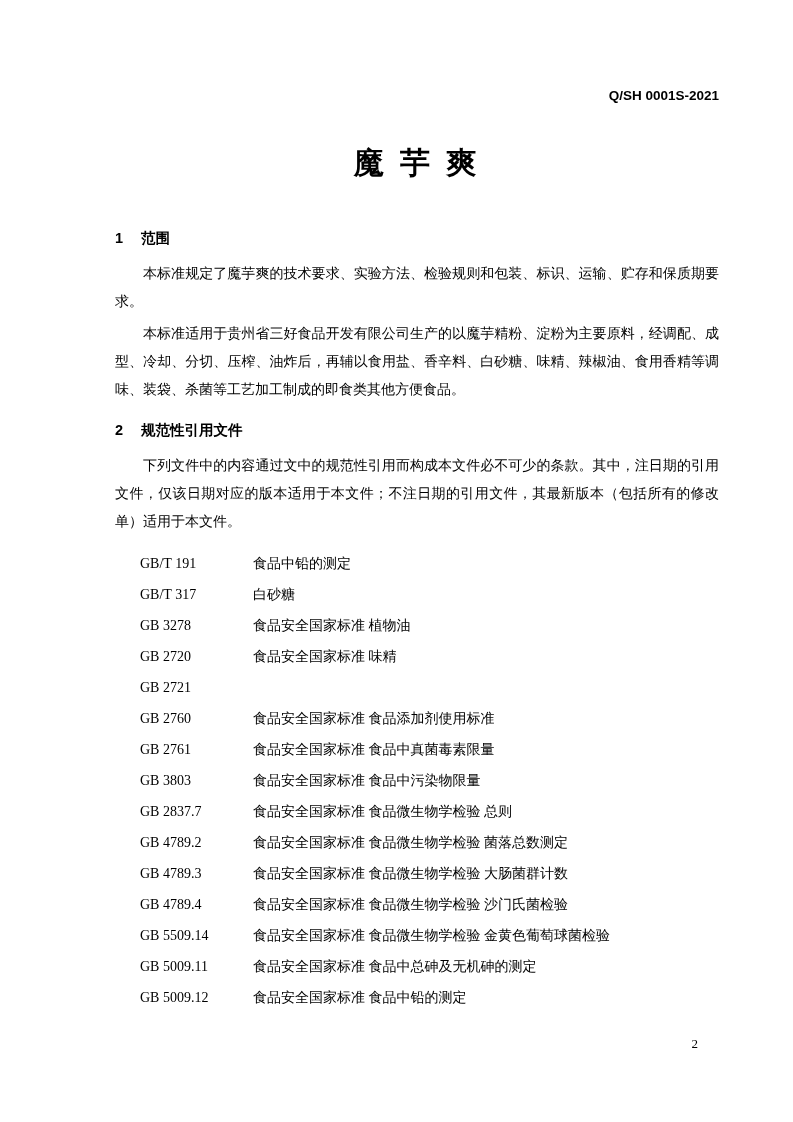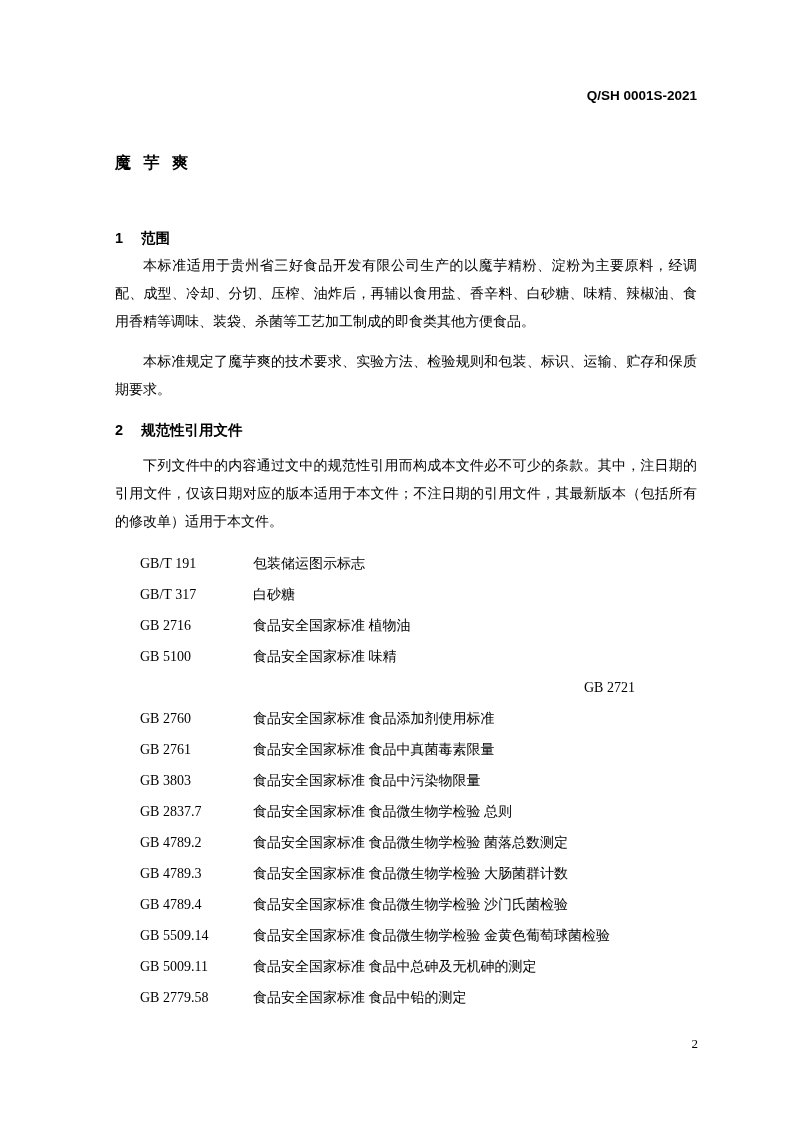--- a/index.html
+++ b/index.html
@@ -9,35 +9,36 @@
   }
   .page {
     position: relative;
     width: 793px;
     height: 1122px;
     margin: 0 auto;
     background: #ffffff;
     color: #000000;
     font-family: "Liberation Serif", serif;
     box-sizing: border-box;
-    padding: 88px 96px 0 115px;
+    padding: 88px 74px 0 115px;
     overflow: hidden;
   }
   .doc-header {
     text-align: right;
     font-family: "Liberation Sans", sans-serif;
     font-weight: 700;
     font-size: 13.5px;
     line-height: 16px;
   }
   .doc-title {
     margin: 44px 0 0;
+    text-align: center;
     font-family: "Liberation Sans", sans-serif;
     font-weight: 700;
-    font-size: 16px;
+    font-size: 30px;
     line-height: 30px;
     letter-spacing: 4px;
   }
   .sec-heading {
     margin: 50px 0 0;
     font-family: "Liberation Sans", sans-serif;
     font-weight: 700;
     font-size: 14.5px;
     line-height: 20px;
     display: flex;
@@ -59,21 +60,20 @@
   .para.p2 {
     margin-top: 4px;
   }
   .ref-list {
     margin: 12px 0 0 25px;
   }
   .ref-row {
     display: flex;
     font-size: 14px;
     line-height: 31px;
-    justify-content: flex-end;
   }
   .ref-code {
     width: 113px;
     flex: 0 0 113px;
   }
   .ref-title {
     flex: 1;
   }
   .page-number {
     position: absolute;
@@ -92,46 +92,46 @@
     <span>Q/SH 0001S-2021</span>
   </div>
 
   <h1 class="doc-title">魔 芋 爽</h1>
 
   <div>
     <h2 class="sec-heading">
       <span class="sec-num">1</span>
       <span>范围</span>
     </h2>
+    <p class="para">本标准规定了魔芋爽的技术要求、实验方法、检验规则和包装、标识、运输、贮存和保质期要求。</p>
     <p class="para p2">本标准适用于贵州省三好食品开发有限公司生产的以魔芋精粉、淀粉为主要原料，经调配、成型、冷却、分切、压榨、油炸后，再辅以食用盐、香辛料、白砂糖、味精、辣椒油、食用香精等调味、装袋、杀菌等工艺加工制成的即食类其他方便食品。</p>
-    <p class="para">本标准规定了魔芋爽的技术要求、实验方法、检验规则和包装、标识、运输、贮存和保质期要求。</p>
   </div>
 
   <div>
     <h2 class="sec-heading second">
       <span class="sec-num">2</span>
       <span>规范性引用文件</span>
     </h2>
     <p class="para">下列文件中的内容通过文中的规范性引用而构成本文件必不可少的条款。其中，注日期的引用文件，仅该日期对应的版本适用于本文件；不注日期的引用文件，其最新版本（包括所有的修改单）适用于本文件。</p>
 
     <div class="ref-list">
       <div class="ref-row">
         <span class="ref-code">GB/T 191</span>
-        <span class="ref-title">包装储运图示标志</span>
+        <span class="ref-title">食品中铅的测定</span>
       </div>
       <div class="ref-row">
         <span class="ref-code">GB/T 317</span>
         <span class="ref-title">白砂糖</span>
       </div>
       <div class="ref-row">
-        <span class="ref-code">GB 2716</span>
+        <span class="ref-code">GB 3278</span>
         <span class="ref-title">食品安全国家标准 植物油</span>
       </div>
       <div class="ref-row">
-        <span class="ref-code">GB 5100</span>
+        <span class="ref-code">GB 2720</span>
         <span class="ref-title">食品安全国家标准 味精</span>
       </div>
       <div class="ref-row">
         <span class="ref-code">GB 2721</span>
       </div>
       <div class="ref-row">
         <span class="ref-code">GB 2760</span>
         <span class="ref-title">食品安全国家标准 食品添加剂使用标准</span>
       </div>
       <div class="ref-row">
@@ -160,21 +160,21 @@
       </div>
       <div class="ref-row">
         <span class="ref-code">GB 5509.14</span>
         <span class="ref-title">食品安全国家标准 食品微生物学检验 金黄色葡萄球菌检验</span>
       </div>
       <div class="ref-row">
         <span class="ref-code">GB 5009.11</span>
         <span class="ref-title">食品安全国家标准 食品中总砷及无机砷的测定</span>
       </div>
       <div class="ref-row">
-        <span class="ref-code">GB 2779.58</span>
+        <span class="ref-code">GB 5009.12</span>
         <span class="ref-title">食品安全国家标准 食品中铅的测定</span>
       </div>
     </div>
   </div>
 
   <div class="page-number">2</div>
 
 </div>
 
 </body></html>

